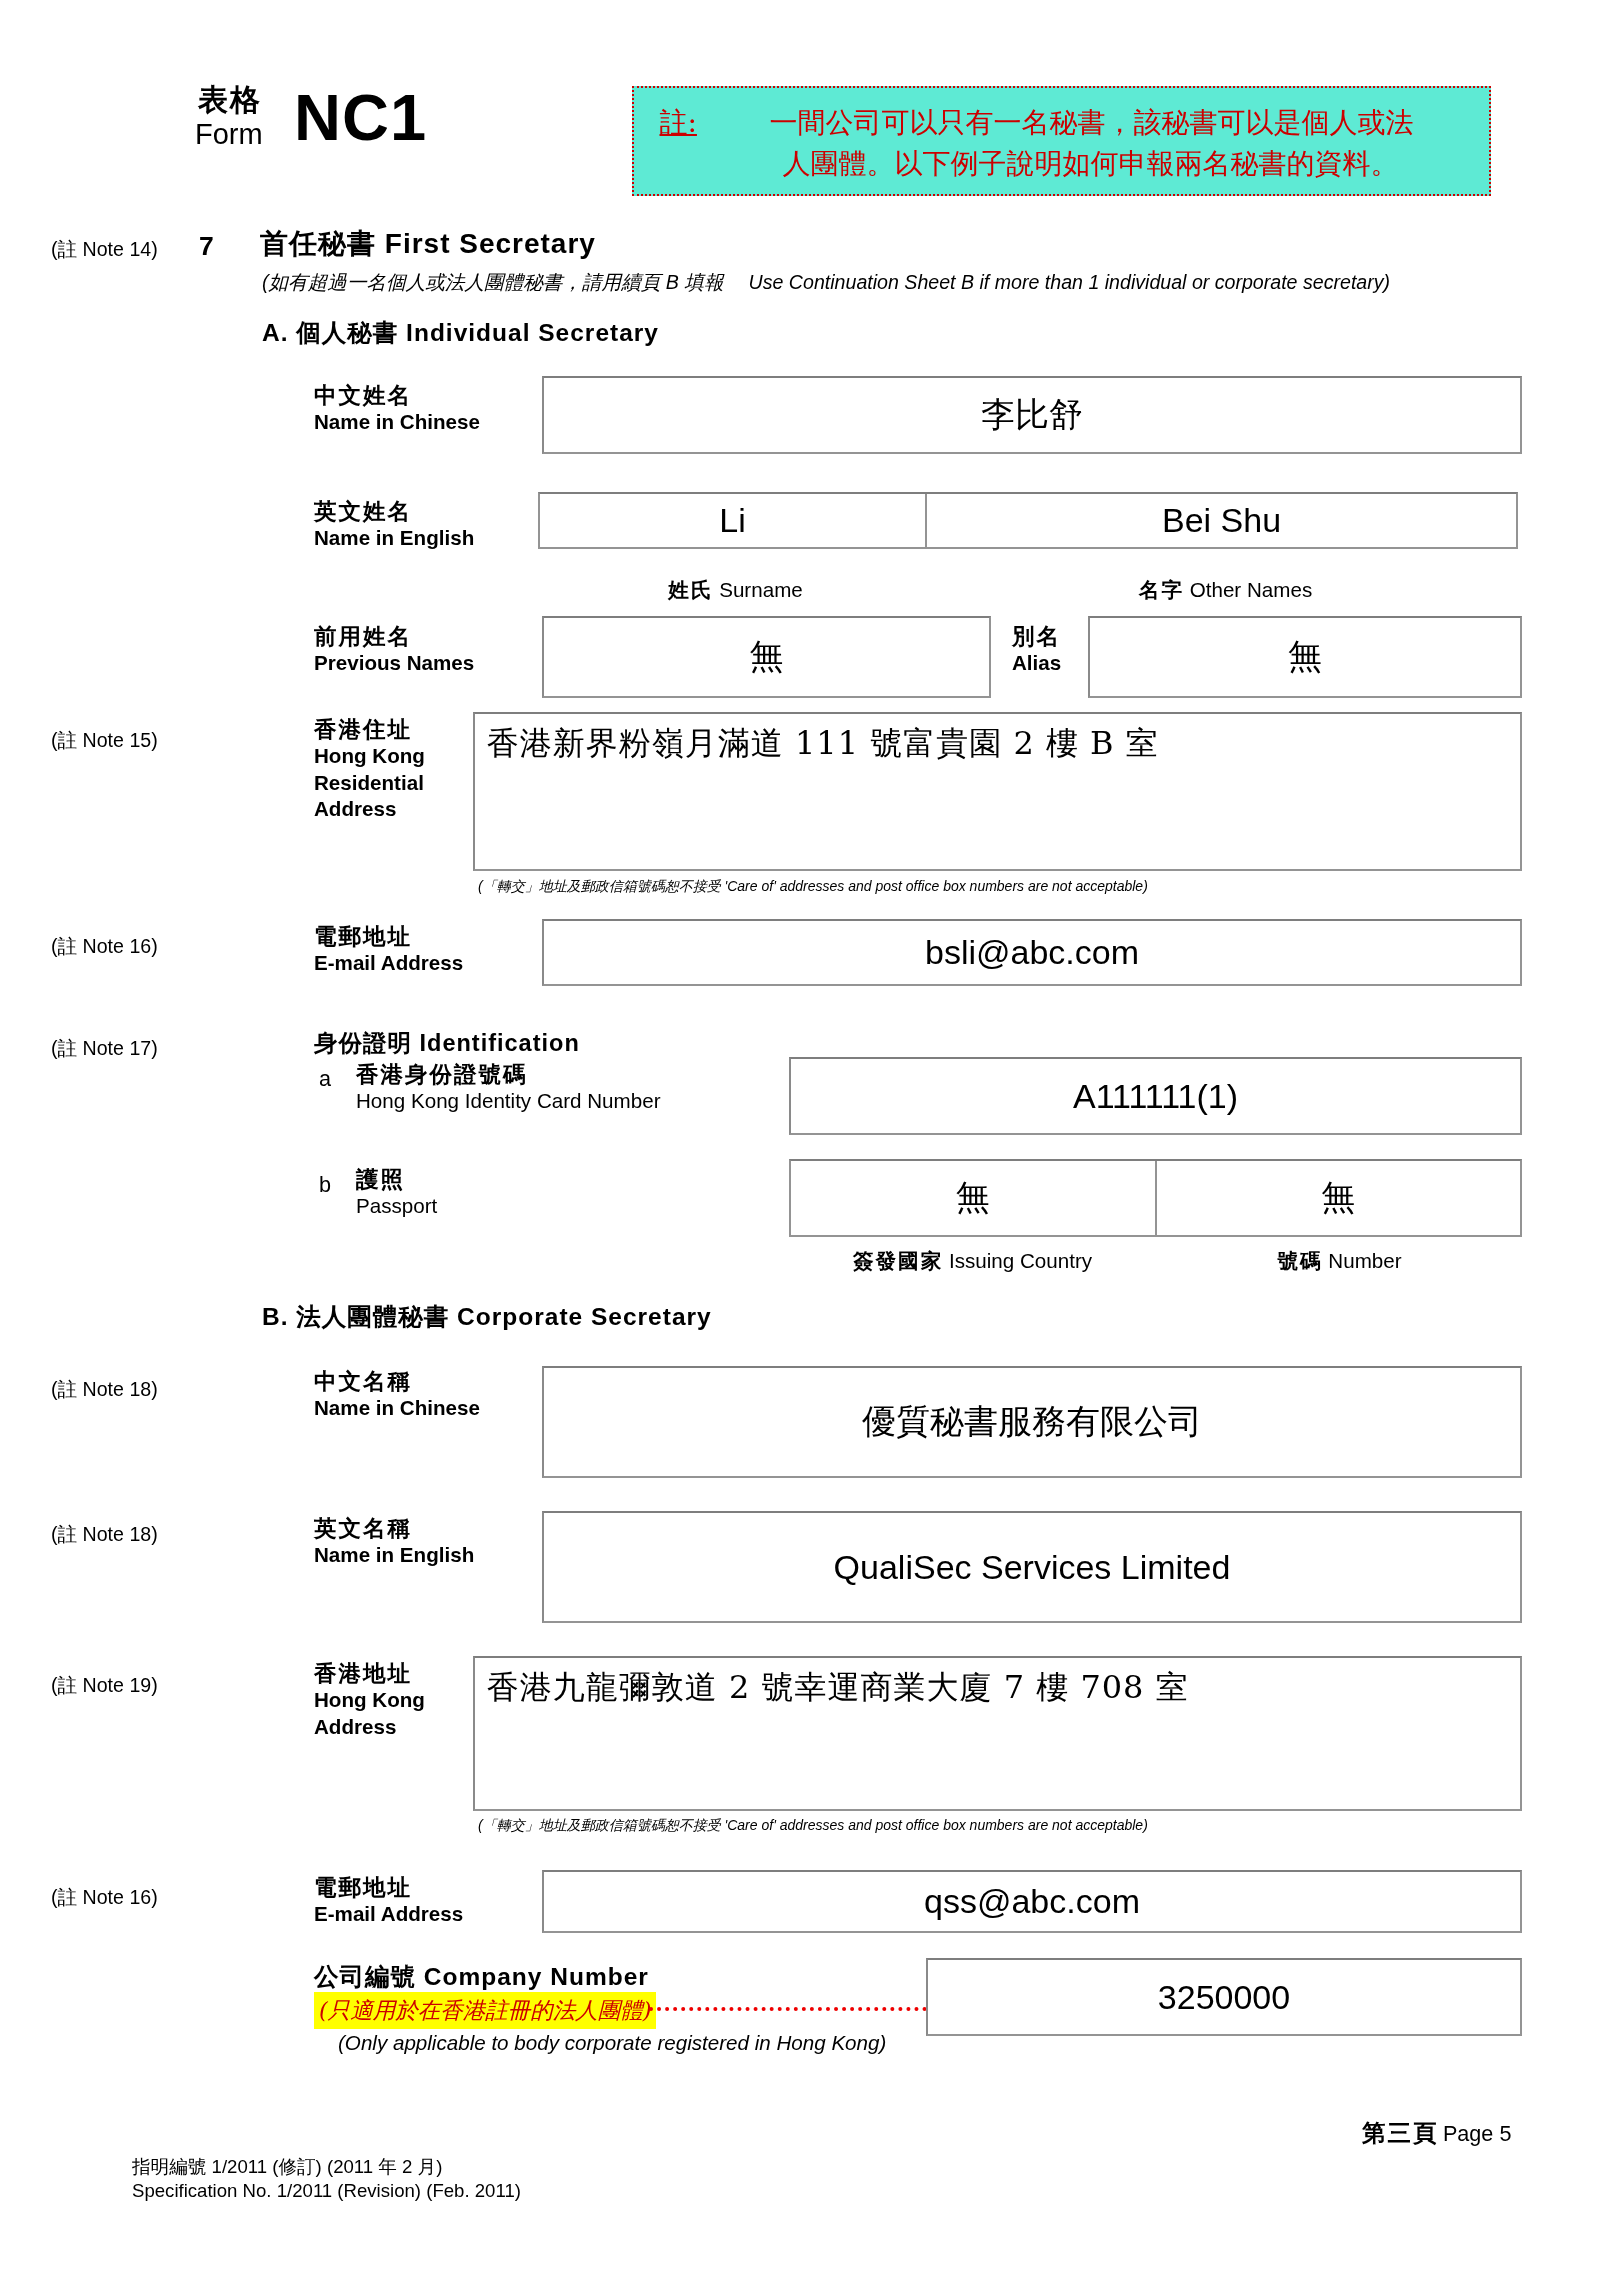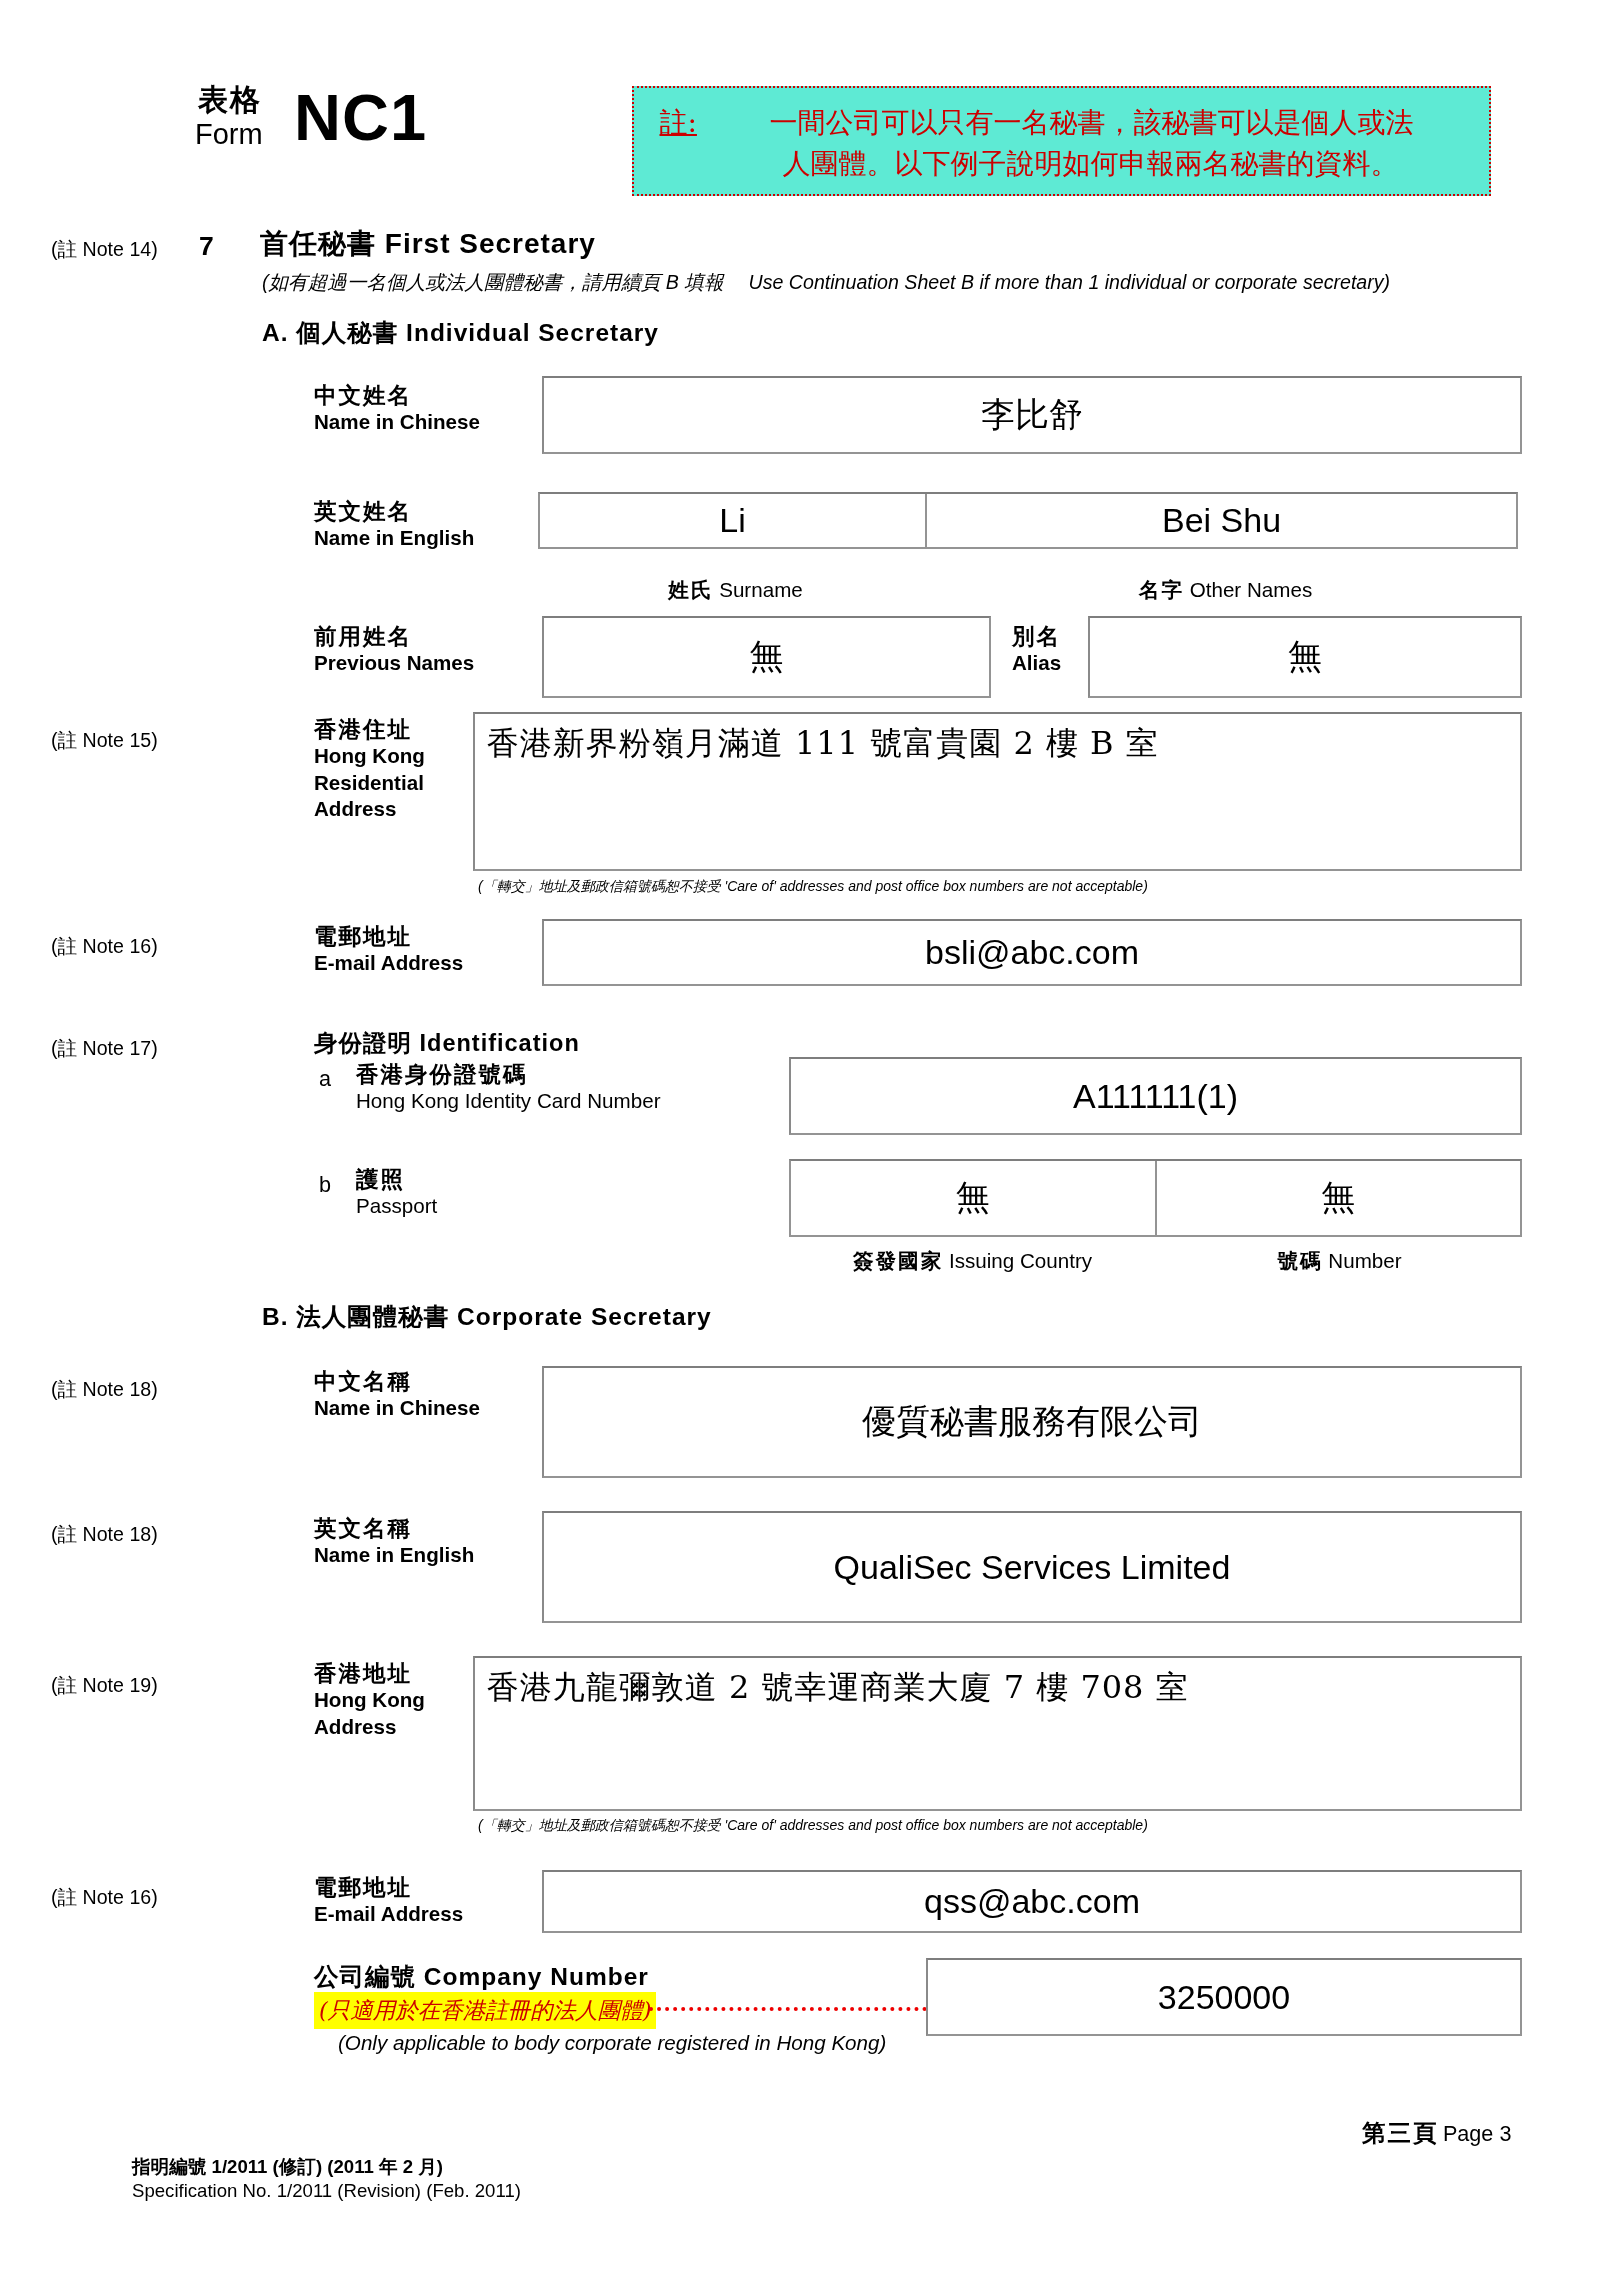--- a/index.html
+++ b/index.html
@@ -226,19 +226,19 @@
   </div>
   <div class="arrow-line" style="left:649px;top:2007px;width:447px;"></div>
   <div class="arrow-head" style="left:1090px;top:1998px;"></div>
   <div class="abs cn-restrict-en" style="left:314px;top:2031px;">(Only applicable to body corporate registered in Hong Kong)</div>
   <div class="box" style="left:926px;top:1958px;width:596px;height:78px;">
     <span class="val-en">3250000</span>
   </div>
 
   <div class="abs" style="left:1362px;top:2117px;white-space:nowrap;">
     <span class="page-num-zh">第三頁</span>
-    <span class="page-num-en">Page 3</span>
-  </div>
-  <div class="abs spec" style="left:132px;top:2154px;font-weight:bold;">指明編號 1/2011 (修訂) (2011 年 2 月)</div>
+    <span class="page-num-en">Page 5</span>
+  </div>
+  <div class="abs spec" style="left:132px;top:2154px;">指明編號 1/2011 (修訂) (2011 年 2 月)</div>
   <div class="abs spec" style="left:132px;top:2180px;">Specification No. 1/2011 (Revision) (Feb. 2011)</div>
 
 </div>
 
 
 </body></html>

